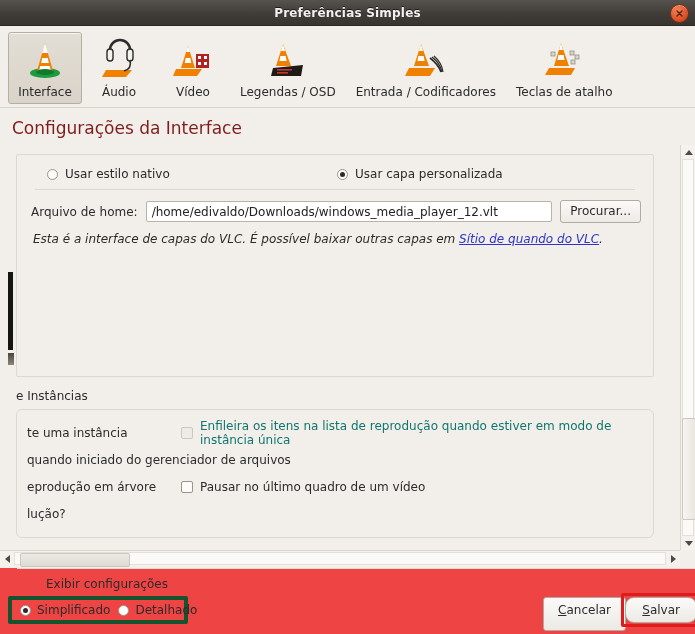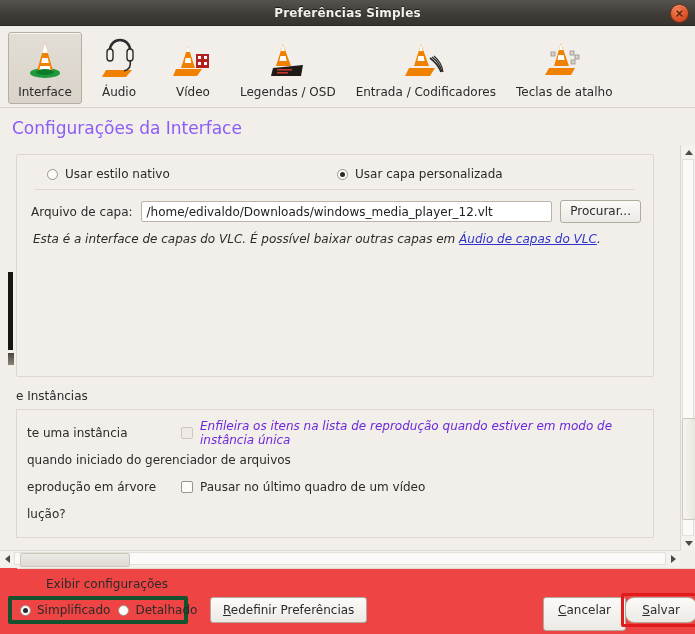--- a/index.html
+++ b/index.html
@@ -42,21 +42,21 @@
   }
   .tbitem.sel{
     background:linear-gradient(180deg,#e3ded5 0%,#d9d3c9 100%);
     border:1px solid #b5aea2;box-shadow:inset 0 1px 0 rgba(255,255,255,.7);
   }
   .tbicon{width:46px;height:44px;display:block;}
   .tblabel{margin-top:3px;font-size:12px;color:#2b2b2b;white-space:nowrap;}
 
   
   .page-head{padding:10px 12px 6px 12px;}
-  .page-title{font-size:17px;color:#8b5cf6;font-weight:400;}
+  .page-title{font-size:17px;color:#7f1d1d;font-weight:400;}
   .head-rule{height:1px;background:#d5d0c7;margin:7px 10px 0 10px;}
 
   
   .viewport{
     position:absolute;left:0;top:145px;width:695px;height:420px;
     background:#f2efea;overflow:hidden;
   }
   .vcontent{position:absolute;left:-150px;top:0;width:820px;}
 
   .groupbox{
@@ -92,31 +92,31 @@
     margin:9px 0 0 4px;font-size:12px;font-style:italic;color:#2b2b2b;
   }
   .hint a{color:#2f33c8;text-decoration:underline;font-style:italic;}
 
   .spacer-box{height:118px;}
 
   .sec-title{margin:12px 0 0 166px;font-size:12px;color:#2b2b2b;}
 
   .groupbox2{
     margin:6px 16px 0 166px;border:1px solid #ddd8cf;background:#f2efea;
-    border-radius:0;padding:9px 10px 10px 10px;box-sizing:border-box;
+    border-radius:6px;padding:9px 10px 10px 10px;box-sizing:border-box;
   }
   .frow{display:flex;align-items:center;height:27px;}
   .flabel{width:154px;font-size:12px;color:#2b2b2b;flex:none;}
   .chk{
     width:12px;height:12px;box-sizing:border-box;border:1px solid #9a948a;
     background:#fdfcfa;border-radius:2px;flex:none;margin-right:7px;
   }
   .chk.dis{border-color:#cdc8be;background:#eeebe6;}
   .ctext{font-size:12px;}
-  .ctext.dis{color:#6d28d9;font-style:italic;}
+  .ctext.dis{color:#0f766e;}
   .sel-box{
     flex:1;height:23px;line-height:21px;background:#fbfaf8;border:1px solid #b9b3a8;
     border-radius:3px;padding:0 7px;font-size:12px;box-sizing:border-box;
     display:flex;align-items:center;justify-content:space-between;cursor:pointer;
   }
   .caret{width:0;height:0;border-left:4px solid transparent;border-right:4px solid transparent;border-top:5px solid #8a847a;}
 
   
   .stray{
     position:absolute;left:8px;top:127px;width:5px;height:78px;background:#17150f;
@@ -297,26 +297,26 @@
             <span class="rad"></span>
             <span>Usar estilo nativo</span>
           </div>
           <div class="radio-cell">
             <span class="rad on"></span>
             <span>Usar capa personalizada</span>
           </div>
         </div>
         <div class="inner-rule"></div>
         <div class="file-row">
-          <span class="file-label">Arquivo de capa:</span>
+          <span class="file-label">Arquivo de home:</span>
           <span class="file-input">/home/edivaldo/Downloads/windows_media_player_12.vlt</span>
           <span class="browse-btn">Procurar...</span>
         </div>
         <div class="hint">
-          <span>Esta é a interface de capas do VLC. É possível baixar outras capas em </span><a href="#">Áudio de capas do VLC</a><span>.</span>
+          <span>Esta é a interface de capas do VLC. É possível baixar outras capas em </span><a href="#">Sítio de quando do VLC</a><span>.</span>
         </div>
         <div class="spacer-box"></div>
       </div>
 
       <div class="sec-title">e Instâncias</div>
 
       <div class="groupbox2">
         <div class="frow">
           <span class="flabel">te uma instância</span>
           <span class="chk dis"></span>
@@ -369,20 +369,19 @@
     <div class="mode-box">
       <div class="mode-item">
         <span class="rad on"></span>
         <span>Simplificado</span>
       </div>
       <div class="mode-item">
         <span class="rad"></span>
         <span>Detalhado</span>
       </div>
     </div>
-    <div class="reset-btn"><span class="mn">R</span><span>edefinir Preferências</span></div>
     <div class="cancel-btn"><span class="mn">C</span><span>ancelar</span></div>
     <div class="save-wrap">
       <div class="save-btn"><span class="mn">S</span><span>alvar</span></div>
     </div>
   </div>
 
 </div>
 
 </body></html>

